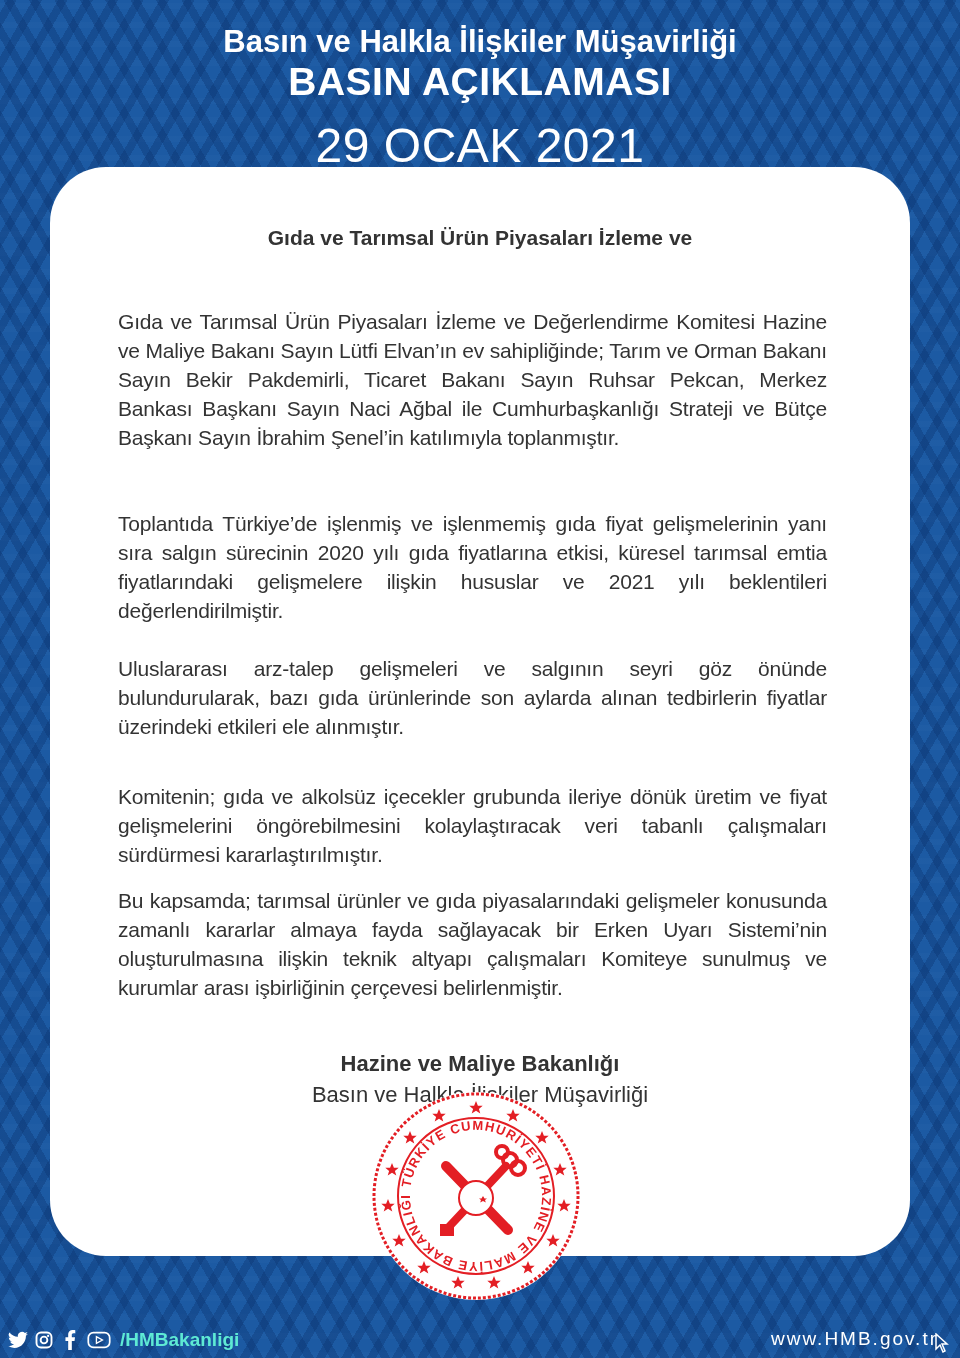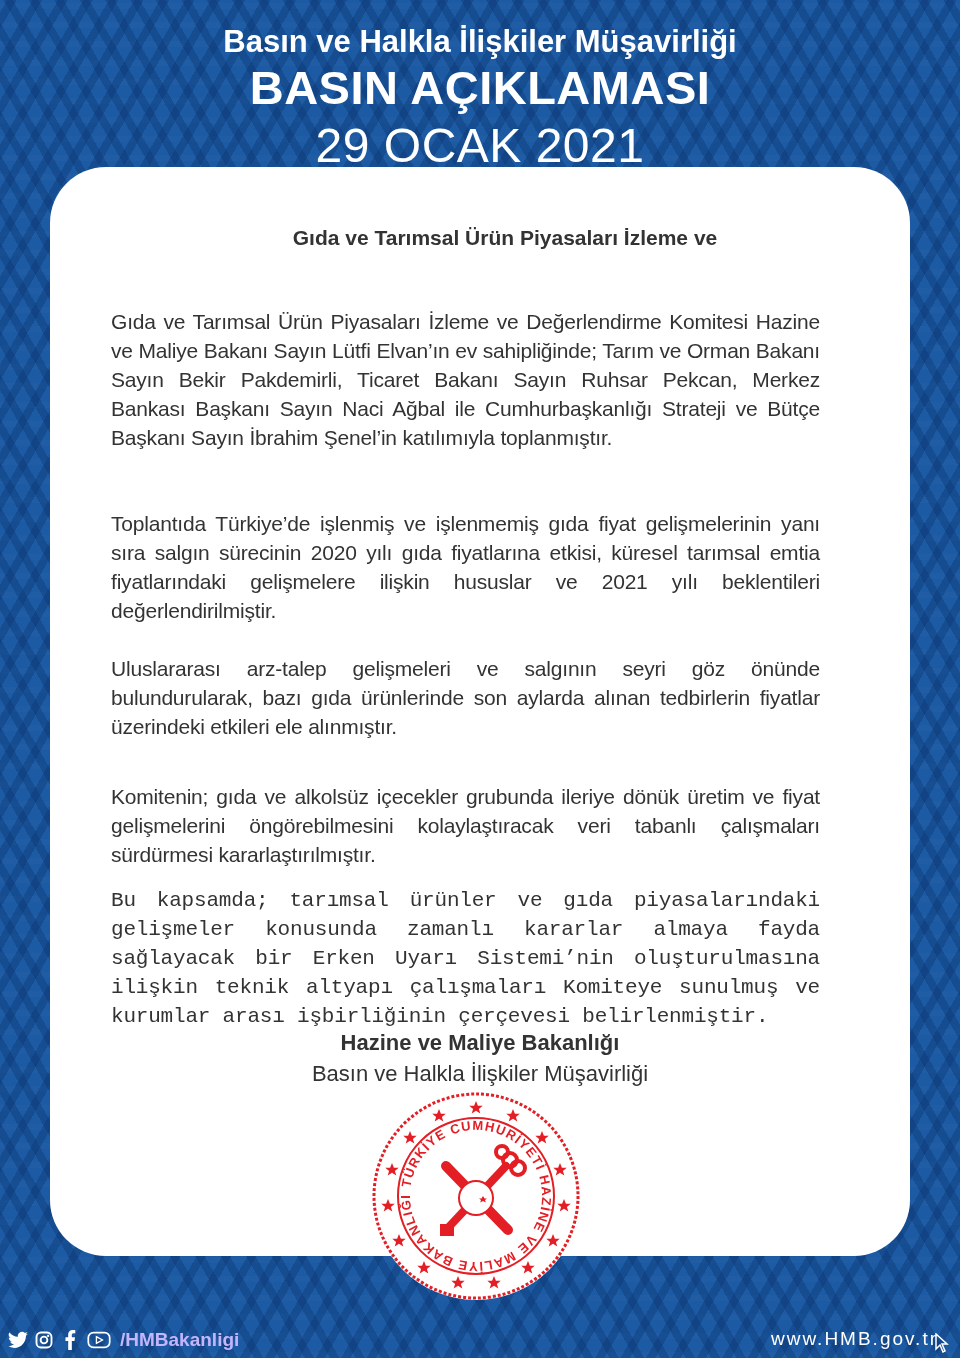--- a/index.html
+++ b/index.html
@@ -7,52 +7,52 @@
     width: 960px; height: 1358px; position: relative; overflow: hidden;
     background-color: #1c5aa3;
     background-image:
       repeating-linear-gradient(60deg, rgba(10,50,110,0.35) 0 8px, rgba(0,0,0,0) 8px 22px),
       repeating-linear-gradient(-60deg, rgba(10,50,110,0.35) 0 8px, rgba(0,0,0,0) 8px 22px),
       repeating-linear-gradient(0deg, rgba(40,100,170,0.25) 0 6px, rgba(0,0,0,0) 6px 19px);
     font-family: "Liberation Sans", sans-serif;
   }
   .header { position: absolute; left: 0; top: 0; width: 960px; text-align: center; color: #fff; }
   .header .dept { position: absolute; top: 24px; left: 0; width: 100%; font-size: 31px; font-weight: 600; }
-  .header .title { position: absolute; top: 60px; left: 0; width: 100%; font-size: 47px; font-weight: 700; letter-spacing: 0.5px; }
+  .header .title { position: absolute; top: 60px; left: 0; width: 100%; font-size: 39px; font-weight: 700; letter-spacing: 0.5px; }
   .header .date { position: absolute; top: 118px; left: 0; width: 100%; font-size: 48px; font-weight: 300; letter-spacing: 0.5px; }
 
   .card {
     position: absolute; left: 50px; top: 167px; width: 860px; height: 1089px;
     background: #fff; border-radius: 56px;
   }
   .doc-title {
     position: absolute; left: 0; top: 56px; width: 100%; text-align: center;
-    font-size: 21px; font-weight: 700; color: #333; line-height: 30px; padding-left: 25px;
+    font-size: 21px; font-weight: 700; color: #333; line-height: 30px;
   }
   .body-text {
-    position: absolute; left: 61px; width: 709px; color: #333;
+    position: absolute; left: 68px; width: 709px; color: #333;
     font-size: 21px; line-height: 29px; text-align: justify; margin: 0;
     letter-spacing: -0.2px;
   }
   .p1 { top: 140px; }
   .p2 { top: 342px; }
   .p3 { top: 487px; }
   .p4 { top: 603px; margin-top: 12px; }
-  .p5 { top: 719px; font-family: Liberation Mono, monospace; }
+  .p5 { top: 719px; }
   .signature {
     position: absolute; left: 0; top: 860px; width: 100%; text-align: center; color: #333;
     font-size: 22px; line-height: 31px;
   }
-  .signature .org { font-weight: 700; }
+  .signature .org { font-weight: 700; margin-top: 21px; }
 
   .seal { position: absolute; left: 370px; top: 1090px; width: 212px; height: 212px; }
 
   .footer-social {
     position: absolute; left: 8px; top: 1328px; height: 24px;
-    display: flex; align-items: center; gap: 6px; color: #c4b5fd; justify-content: space-between;
+    display: flex; align-items: center; gap: 6px; color: #5eead4; justify-content: space-between;
   }
   .footer-social .icon { width: 20px; height: 20px; display: inline-flex; align-items: center; justify-content: center; }
   .footer-social .handle { font-size: 19px; font-weight: 600; margin-left: 2px; }
   .footer-web {
     position: absolute; right: 22px; top: 1328px; color: #fff;
     font-size: 19px; font-weight: 400; letter-spacing: 2px;
   }
   .cursor { position: absolute; left: 935px; top: 1333px; width: 14px; height: 20px; }
 </style>
 </head>

